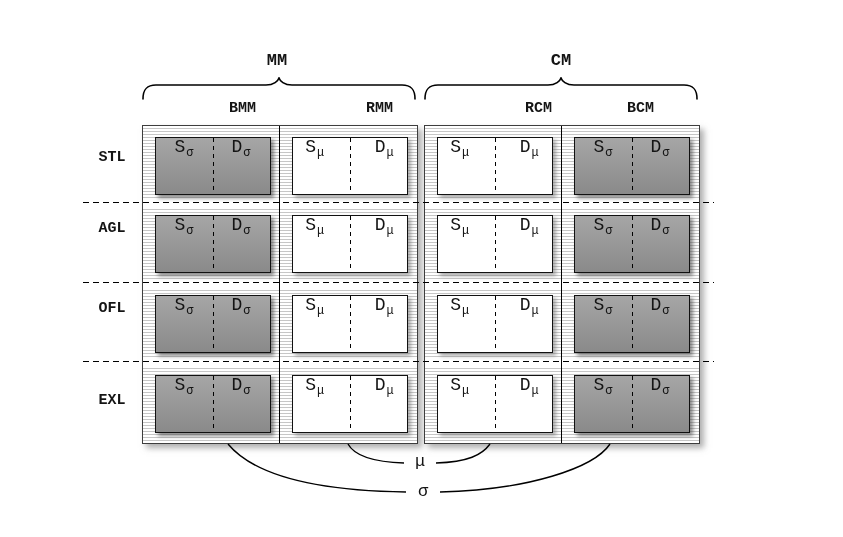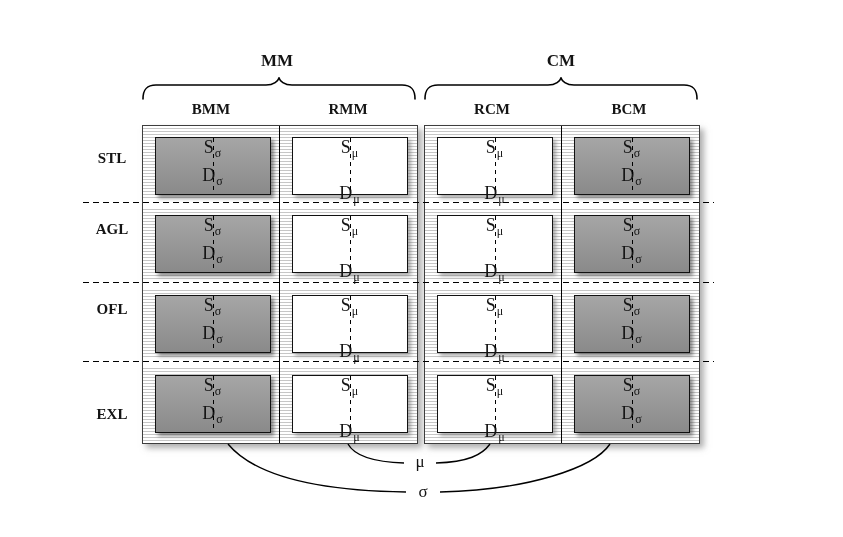--- a/index.html
+++ b/index.html
@@ -1,34 +1,34 @@
 <!DOCTYPE html>
 <html style="--sigma-top: #a6a6a6; --sigma-bottom: #8a8a8a; --mu-box: #ffffff; --hatch: #c6c6c6;"><head>
 <meta charset="utf-8">
 <style>
   html,body{margin:0;padding:0;background:#ffffff;}
   .canvas{position:relative;width:843px;height:537px;background:#fff;overflow:hidden;
-          font-family:Liberation Serif, serif;color:#141414;}
+          font-family:Liberation Mono, monospace;color:#141414;}
 
   .grouplabel{position:absolute;top:50px;width:80px;height:22px;line-height:22px;
               text-align:center;font-weight:700;font-size:17px;}
   .colheader{position:absolute;top:99px;width:90px;height:20px;line-height:20px;
-             text-align:center;font-weight:700;font-size:15px;}
+             text-align:right;font-weight:700;font-size:15px;}
   .rowlabel{position:absolute;left:84px;width:56px;height:20px;line-height:20px;
             text-align:center;font-weight:700;font-size:15px;}
 
   .brace{position:absolute;top:77px;height:23px;}
 
   .panel{position:absolute;top:125px;width:274px;height:317px;
          background:repeating-linear-gradient(to bottom,#ffffff 0px,#ffffff 2px,var(--hatch,#c6c6c6) 2px,var(--hatch,#c6c6c6) 3px);
          border:1px solid #3d3d3d;box-shadow:4px 4px 6px rgba(110,110,110,0.55);}
   .panel-divider{position:absolute;top:0;bottom:0;left:136px;width:1px;background:#000;z-index:3;}
   .rowband{position:absolute;left:0;right:0;height:9px;background:#fff;z-index:1;}
 
-  .cellbox{position:absolute;width:114px;height:56px;display:flex;z-index:2;flex-direction:column;}
+  .cellbox{position:absolute;width:114px;height:56px;display:flex;z-index:2;}
   .cellbox.sigma{background:linear-gradient(to bottom,var(--sigma-top,#a6a6a6),var(--sigma-bottom,#8a8a8a));
                  border:1px solid #111;box-shadow:3px 3px 4px rgba(60,60,60,0.6);}
   .cellbox.mu{background:var(--mu-box,#ffffff);border:1px solid #111;
               box-shadow:3px 3px 4px rgba(105,105,105,0.55);gap:25px;}
   .cl{flex:1;text-align:center;font-size:18px;line-height:1;}
   .cl sub{font-size:12px;vertical-align:-4px;margin-left:1px;}
   .vdash{position:absolute;left:50%;top:0;bottom:0;width:1px;
          background:repeating-linear-gradient(to bottom,#000 0 4px,transparent 4px 8px);}
 
   .sep{position:absolute;left:83px;width:631px;height:1px;z-index:2;
@@ -47,27 +47,27 @@
 
   <svg class="brace" style="left:142px;" width="274" height="23" viewBox="0 0 274 23">
     <path d="M 1,22 C 1,12 5,8 14,8 L 124,8 C 132,8 136,4 137,1 C 138,4 142,8 150,8 L 260,8 C 269,8 273,12 273,22" fill="none" stroke="#000" stroke-width="1.6" stroke-linecap="round"></path>
   </svg>
   <svg class="brace" style="left:424px;" width="274" height="23" viewBox="0 0 274 23">
     <path d="M 1,22 C 1,12 5,8 14,8 L 124,8 C 132,8 136,4 137,1 C 138,4 142,8 150,8 L 260,8 C 269,8 273,12 273,22" fill="none" stroke="#000" stroke-width="1.6" stroke-linecap="round"></path>
   </svg>
 
   <div class="colheader" style="left:166px;">BMM</div>
   <div class="colheader" style="left:303px;">RMM</div>
-  <div class="colheader" style="left:447px;">RCM</div>
-  <div class="colheader" style="left:584px;">BCM</div>
+  <div class="colheader" style="left:462px;">RCM</div>
+  <div class="colheader" style="left:564px;">BCM</div>
 
   <div class="rowlabel" style="top:148px;">STL</div>
   <div class="rowlabel" style="top:219px;">AGL</div>
   <div class="rowlabel" style="top:299px;">OFL</div>
-  <div class="rowlabel" style="top:404px;">EXL</div>
+  <div class="rowlabel" style="top:391px;">EXL</div>
 
   <div class="panel" id="panel-0" style="left:142px;">
     <div class="rowband" style="top:73px;"></div>
     <div class="rowband" style="top:153px;"></div>
     <div class="rowband" style="top:232px;"></div>
     <div class="panel-divider"></div>
   <div class="cellbox sigma" style="left: 11.5px; top: 10.5px;">
         <span class="cl"><span>S</span><sub>σ</sub></span>
         <span class="vdash"></span>
         <span class="cl"><span>D</span><sub>σ</sub></span>

